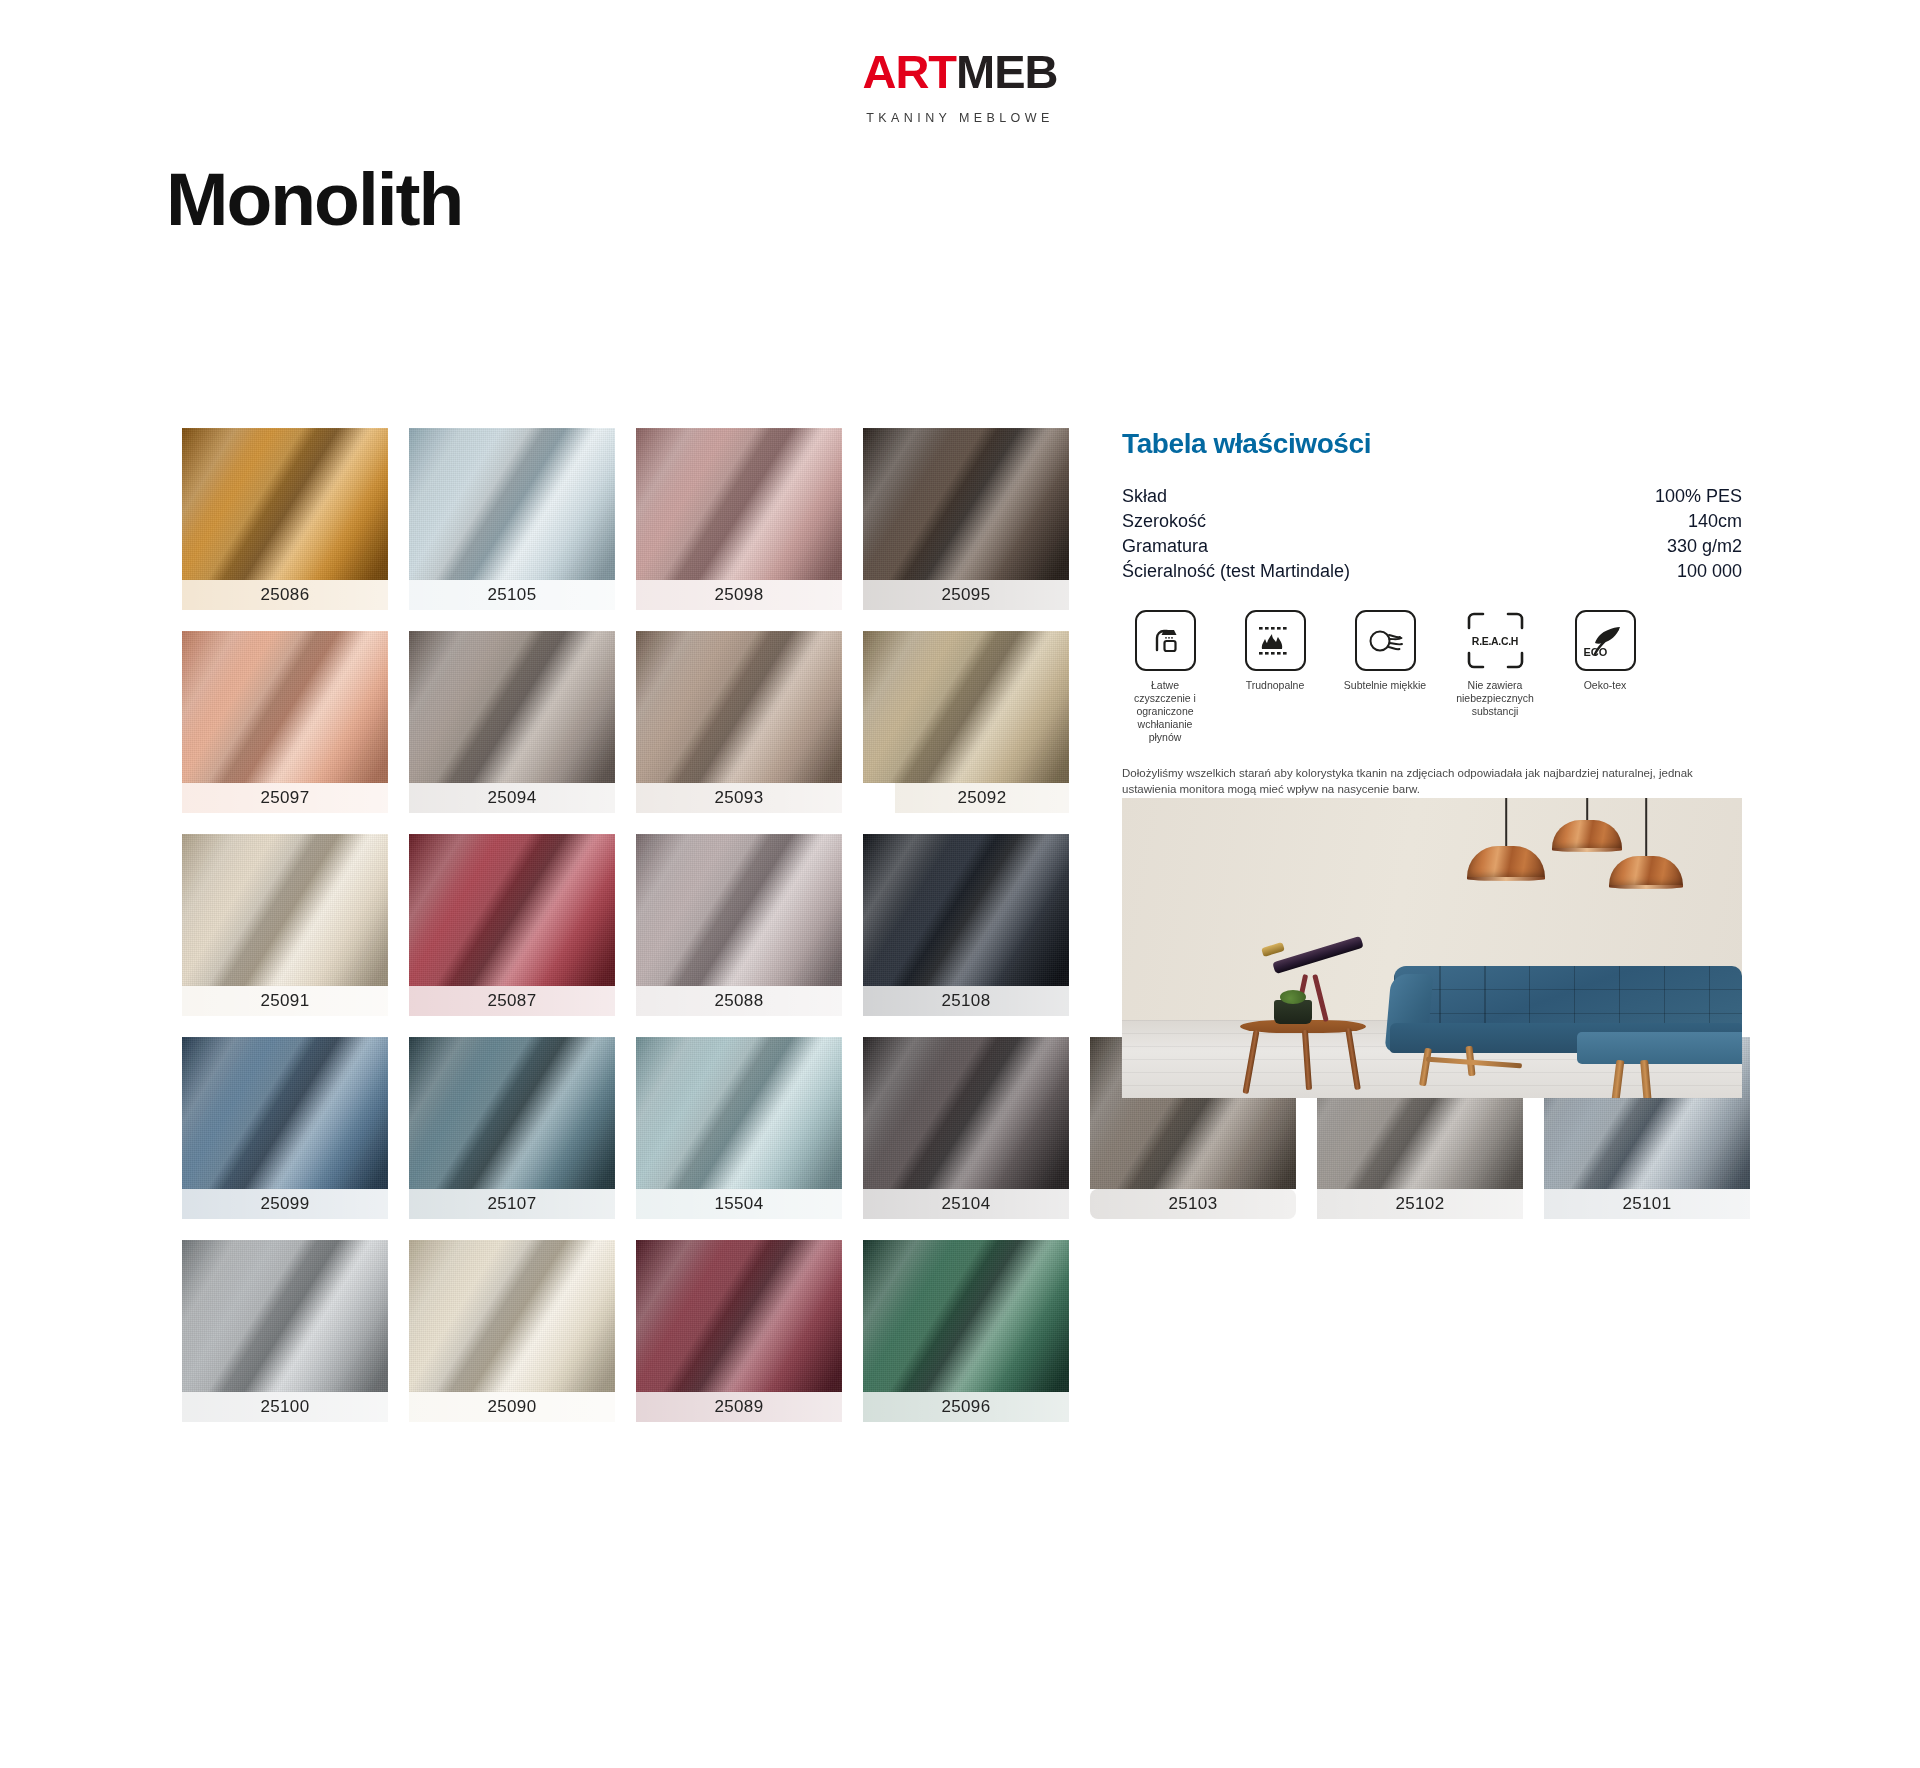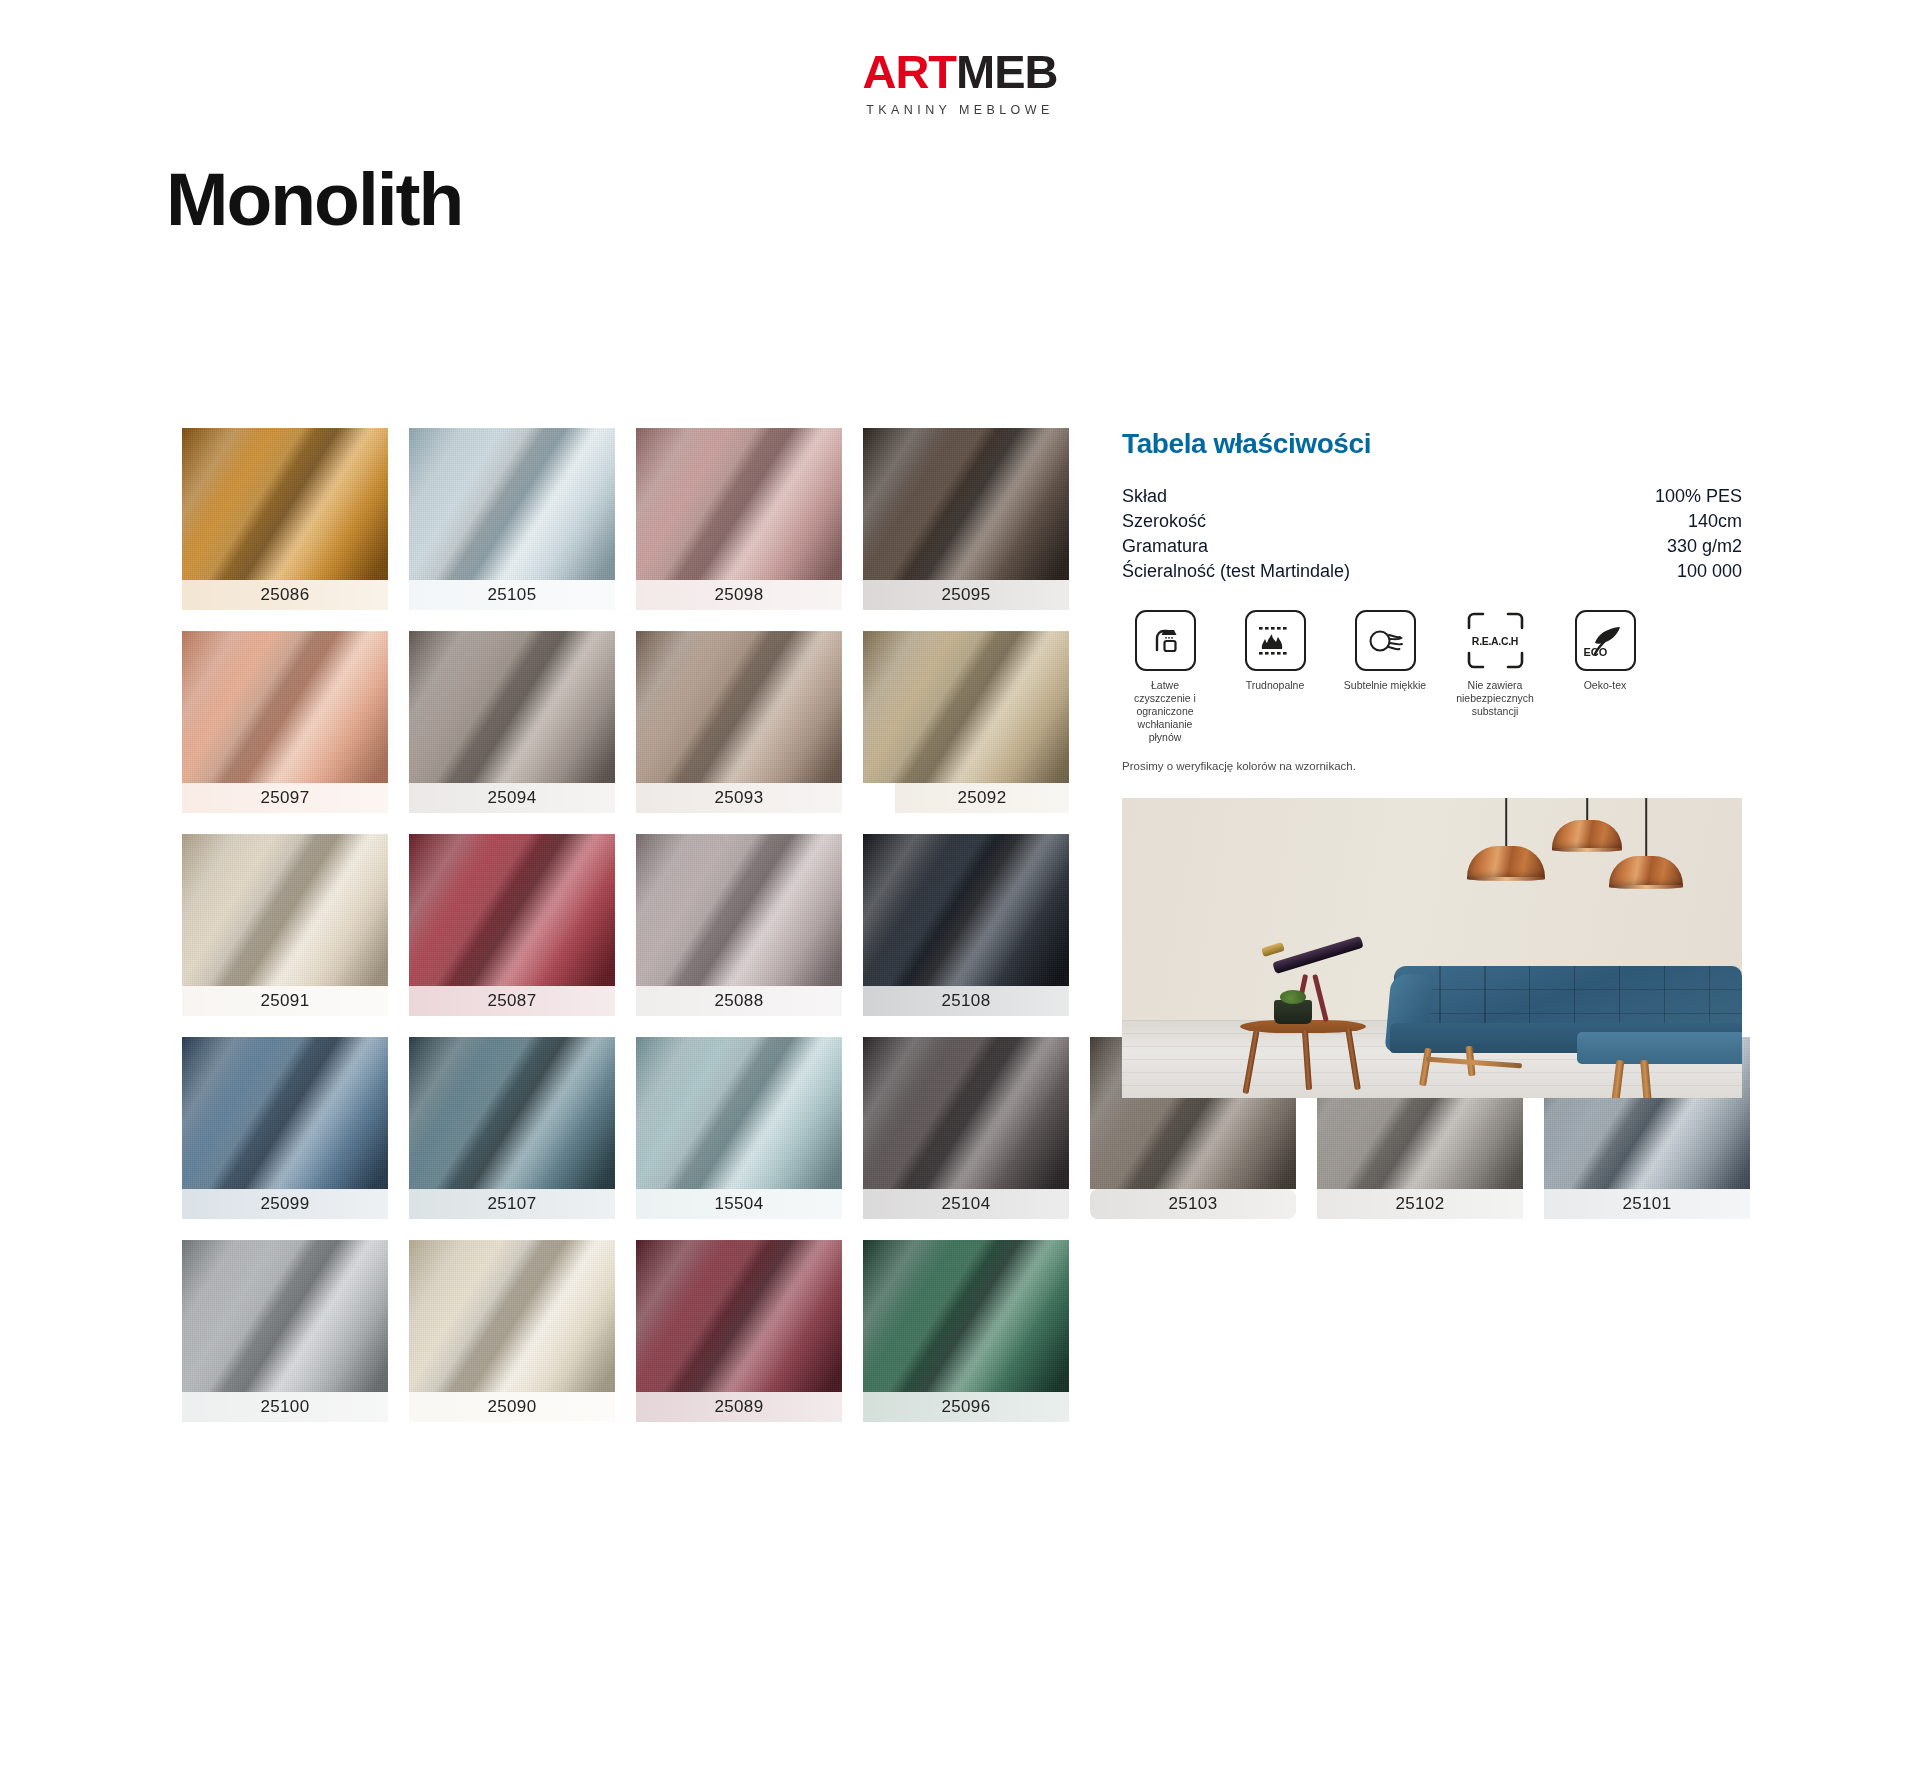--- a/index.html
+++ b/index.html
@@ -17,21 +17,21 @@
   
   .logo-wrap{
     position:absolute; top:48px; left:0; width:1920px;
     display:flex; flex-direction:column; align-items:center;
   }
   .logo-main{ font-size:47px; font-weight:bold; letter-spacing:-1px; line-height:1; }
   .logo-art{ color:#e2001a; }
   .logo-meb{ color:#231f20; }
   .logo-sub{
     font-size:12.5px; letter-spacing:4.4px; color:#3b3b3b;
-    margin-top:8px; font-weight:400;
+    margin-top:16px; font-weight:400;
   }
 
   
   .page-title{
     position:absolute; left:166px; top:162px;
     font-size:75px; font-weight:bold; letter-spacing:-2px; color:#111;
     line-height:1;
   }
 
   
@@ -479,20 +479,21 @@
         <div class="cert-box">
           <svg width="38" height="34" viewBox="0 0 38 34">
             <path d="M34 3c-3 9-10 14-17 16-3 1-6 1-8 0 2-6 7-11 13-13 4-2 9-3 12-3z" fill="#1d1d1b"></path>
             <path d="M9 30c3-7 10-14 23-25" stroke="#1d1d1b" stroke-width="2.3" fill="none" stroke-linecap="round"></path>
           </svg>
           <span class="eco-txt">ECO</span>
         </div>
         <div class="cert-cap">Oeko-tex</div>
       </div>
     </div>
+  <div class="disc">Dołożyliśmy wszelkich starań aby kolorystyka tkanin na zdjęciach odpowiadała jak najbardziej naturalnej, jednak ustawienia monitora mogą mieć wpływ na nasycenie barw.</div>
   <div class="disc second">Prosimy o weryfikację kolorów na wzornikach.</div>
 </div>
 
 <div class="photo">
   <div class="ph-wall"></div>
   <div class="ph-floor"></div>
 
   <div class="lamp" style="left:345px; top:0; width:78px;">
     <div class="cord" style="height:48px;"></div>
     <div class="dome" style="top:48px; width:78px; height:33px;"></div>

